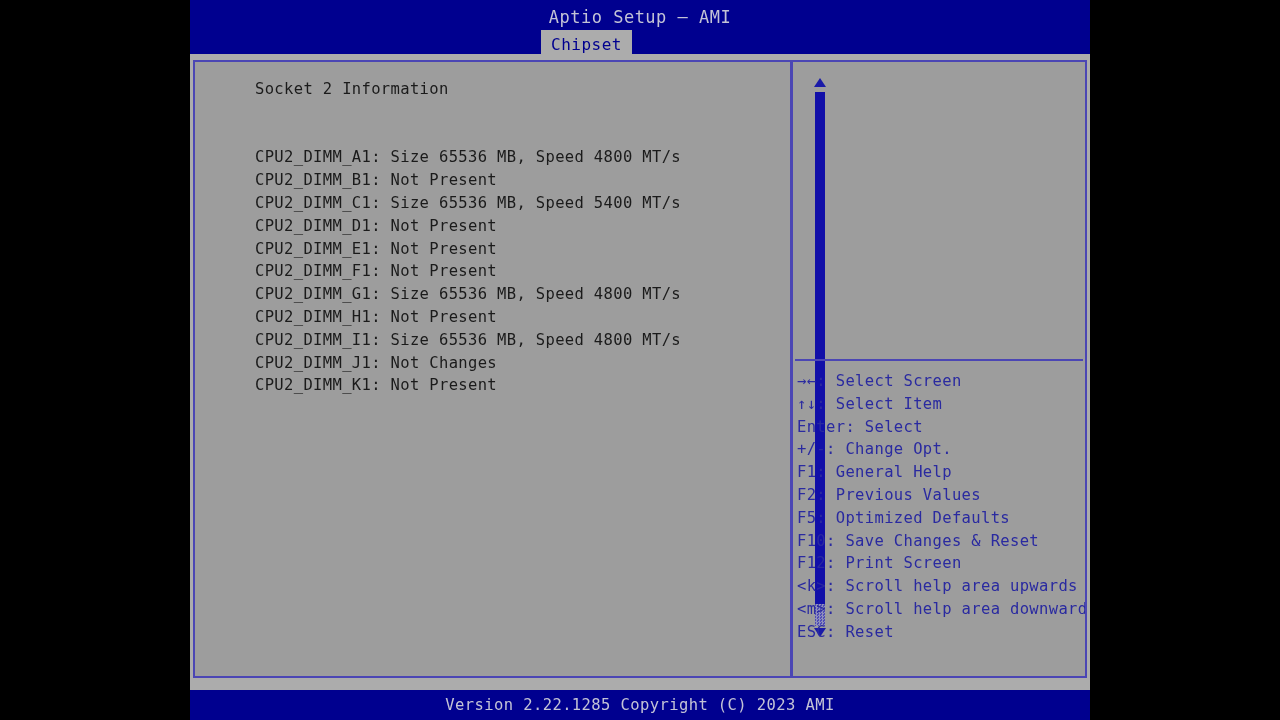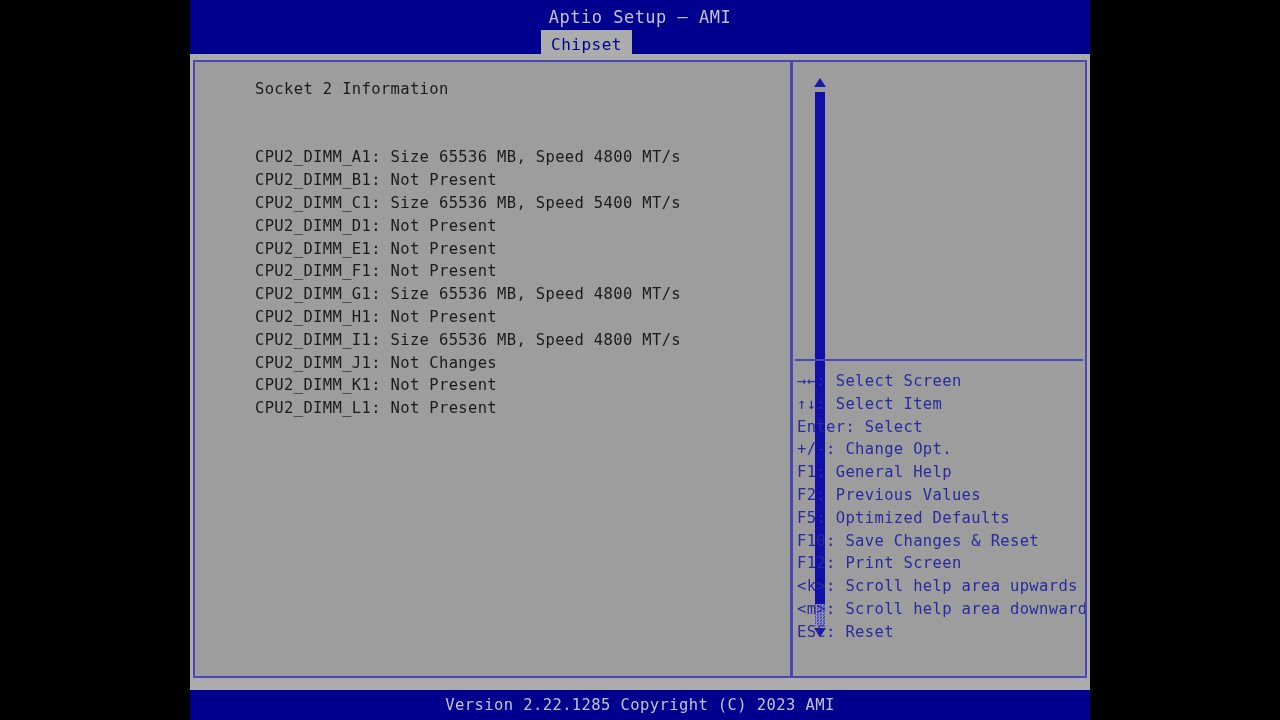--- a/index.html
+++ b/index.html
@@ -257,21 +257,20 @@
           <div class="row">CPU2_DIMM_B1: Not Present</div>
           <div class="row">CPU2_DIMM_C1: Size 65536 MB, Speed 5400 MT/s</div>
           <div class="row">CPU2_DIMM_D1: Not Present</div>
           <div class="row">CPU2_DIMM_E1: Not Present</div>
           <div class="row">CPU2_DIMM_F1: Not Present</div>
           <div class="row">CPU2_DIMM_G1: Size 65536 MB, Speed 4800 MT/s</div>
           <div class="row">CPU2_DIMM_H1: Not Present</div>
           <div class="row">CPU2_DIMM_I1: Size 65536 MB, Speed 4800 MT/s</div>
           <div class="row">CPU2_DIMM_J1: Not Changes</div>
           <div class="row">CPU2_DIMM_K1: Not Present</div>
-          <div class="row">CPU2_DIMM_L1: Not Present</div>
         </div>
 
         <div id="scrollbar">
           <div id="sb-arrow-up">
             <div class="tri-up"></div>
           </div>
           <div id="sb-thumb"></div>
           <div id="sb-dither"></div>
           <div id="sb-arrow-down">
             <div class="tri-down"></div>

